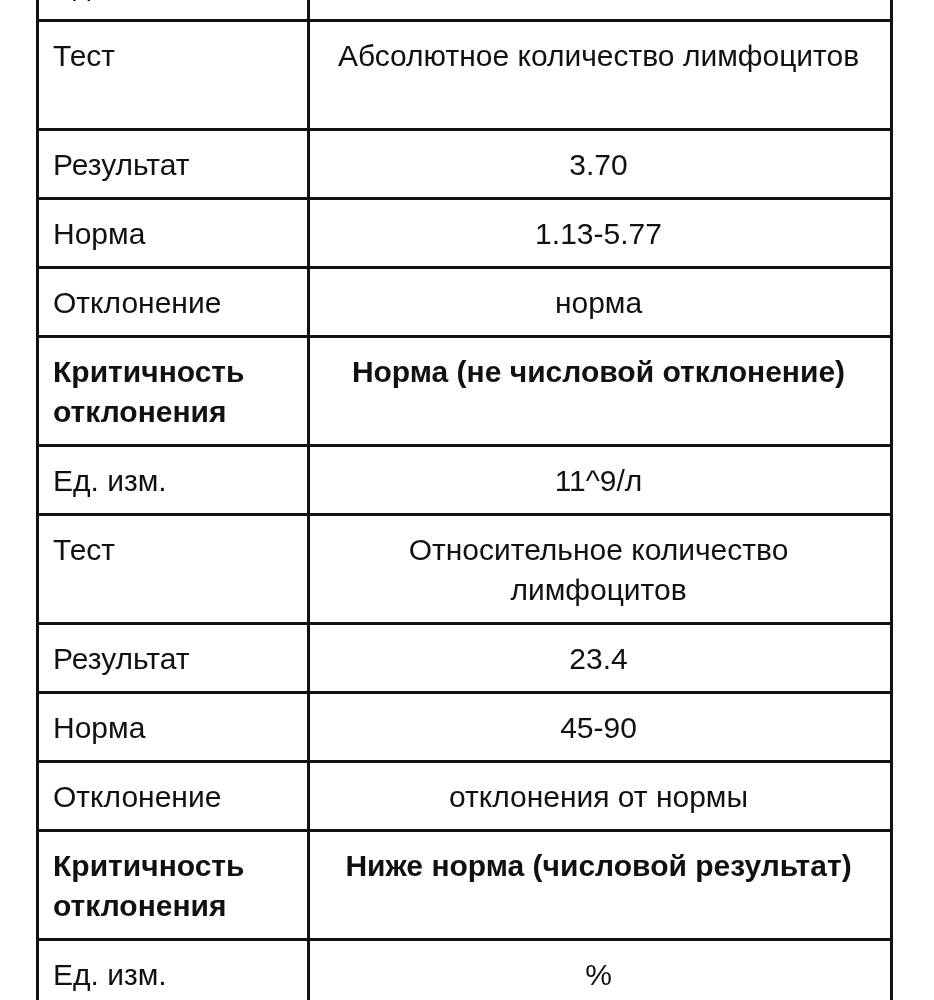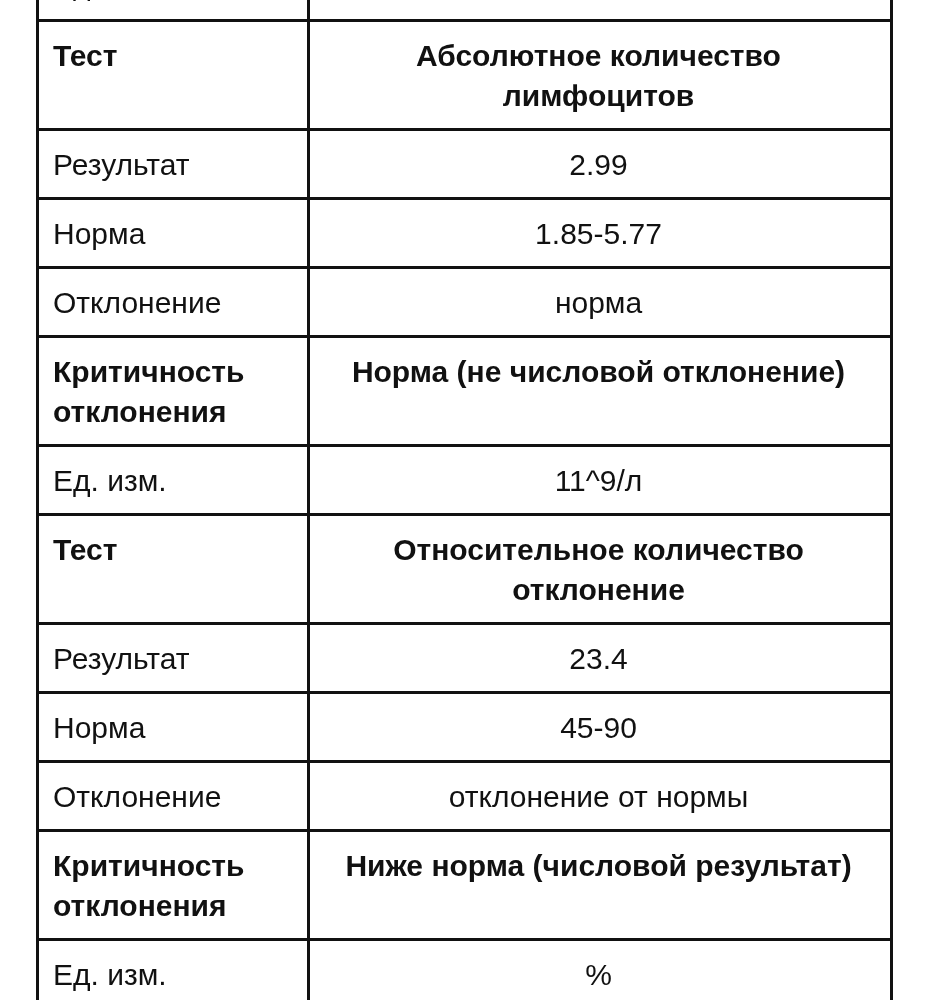--- a/index.html
+++ b/index.html
@@ -5,75 +5,75 @@
   html, body { margin: 0; padding: 0; background: #ffffff; }
   body { width: 934px; height: 1000px; overflow: hidden; position: relative;
          font-family: "Liberation Sans", "DejaVu Sans", sans-serif; color: #111111; }
   .table-wrap { position: absolute; left: 36px; top: -52px; width: 857px; }
   table { border-collapse: collapse; width: 857px; table-layout: fixed; }
   td { border: 3px solid #111111; vertical-align: top; padding: 0; font-size: 30px; line-height: 40px; }
   td.label { width: 254px; padding: 14px 0 0 14px; text-align: left; }
   td.value { text-align: center; padding: 14px 11px 0 8px; }
   tr.r-short td { height: 52px; }
   tr.r-tall td { height: 92px; font-weight: bold; }
-  tr.r-head td { font-weight: bold; }
+  tr.r-head td { font-weight: normal; }
   tr.r-head td.value { padding-top: 14px; }
   tr.r-top td { height: 54px; }
 </style>
 </head>
 <body>
 
 <div class="table-wrap">
 <table>
   <tbody>
     <tr class="r-top">
       <td class="label">Ед. изм.</td>
       <td class="value"></td>
     </tr>
 
     <tr class="r-tall r-head">
       <td class="label">Тест</td>
       <td class="value">Абсолютное количество лимфоцитов</td>
     </tr>
     <tr class="r-short">
       <td class="label">Результат</td>
-      <td class="value">2.99</td>
+      <td class="value">3.70</td>
     </tr>
     <tr class="r-short">
       <td class="label">Норма</td>
-      <td class="value">1.85-5.77</td>
+      <td class="value">1.13-5.77</td>
     </tr>
     <tr class="r-short">
       <td class="label">Отклонение</td>
       <td class="value">норма</td>
     </tr>
     <tr class="r-tall">
       <td class="label">Критичность отклонения</td>
       <td class="value">Норма (не числовой отклонение)</td>
     </tr>
     <tr class="r-short">
       <td class="label">Ед. изм.</td>
       <td class="value">11^9/л</td>
     </tr>
 
     <tr class="r-tall r-head">
       <td class="label">Тест</td>
-      <td class="value">Относительное количество отклонение</td>
+      <td class="value">Относительное количество лимфоцитов</td>
     </tr>
     <tr class="r-short">
       <td class="label">Результат</td>
       <td class="value">23.4</td>
     </tr>
     <tr class="r-short">
       <td class="label">Норма</td>
       <td class="value">45-90</td>
     </tr>
     <tr class="r-short">
       <td class="label">Отклонение</td>
-      <td class="value">отклонение от нормы</td>
+      <td class="value">отклонения от нормы</td>
     </tr>
     <tr class="r-tall">
       <td class="label">Критичность отклонения</td>
       <td class="value">Ниже норма (числовой результат)</td>
     </tr>
     <tr class="r-short">
       <td class="label">Ед. изм.</td>
       <td class="value">%</td>
     </tr>
   </tbody>

